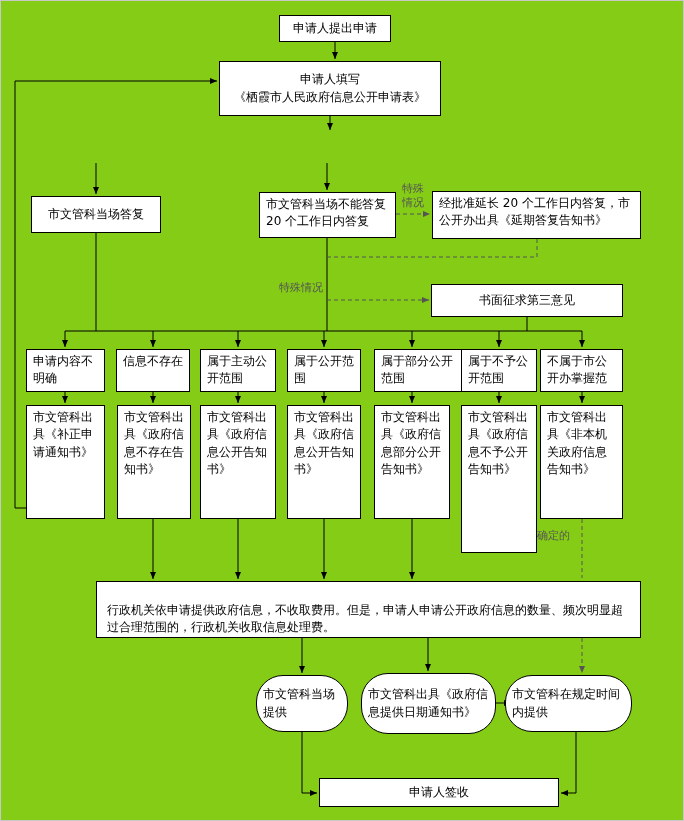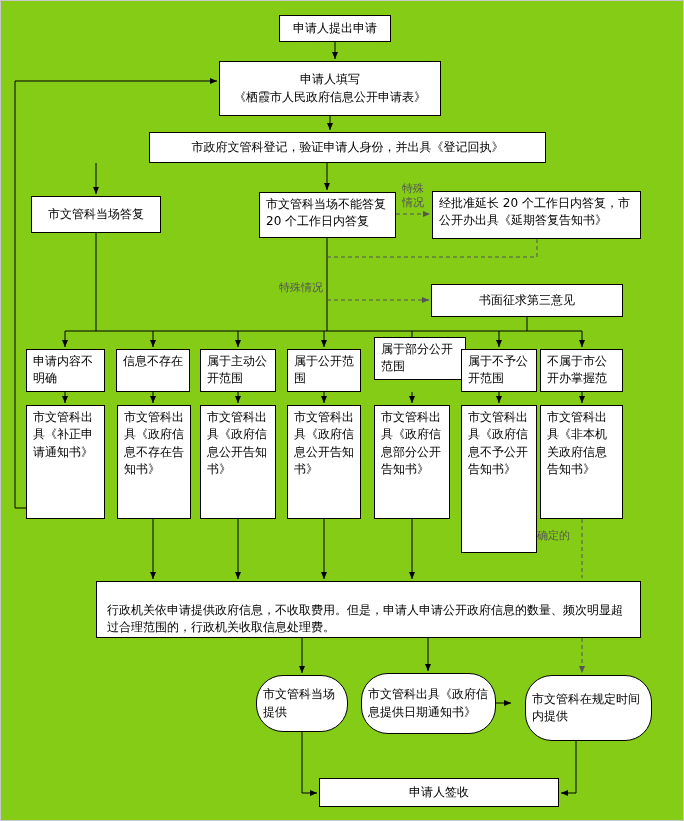--- a/index.html
+++ b/index.html
@@ -90,51 +90,50 @@
 
   <div class="node" style="left:278px;top:14px;width:112px;height:27px">申请人提出申请</div>
 
   <div class="node" style="left:218px;top:60px;width:222px;height:55px">
     <div>
       <div>申请人填写</div>
       <div>《栖霞市人民政府信息公开申请表》</div>
     </div>
   </div>
 
-  <div class="node" style="left:148px;top:131px;width:397px;height:31px">市政府文管科登记，验证申请人身份，并出具《登记回执》</div>
 
   <div class="node" style="left:30px;top:195px;width:130px;height:37px">市文管科当场答复</div>
 
   <div class="node tl" style="left:258px;top:191px;width:137px;height:46px">市文管科当场不能答复 20 个工作日内答复</div>
 
   <div class="node tl" style="left:431px;top:190px;width:209px;height:48px">经批准延长 20 个工作日内答复，市公开办出具《延期答复告知书》</div>
 
   <div class="node" style="left:430px;top:283px;width:192px;height:33px">书面征求第三意见</div>
 
   <div class="lbl" style="left:401px;top:181px;width:26px">特殊情况</div>
   <div class="lbl" style="left:278px;top:280px;width:48px">特殊情况</div>
   <div class="lbl" style="left:514px;top:528px;width:60px">能够确定的</div>
 
   <div class="node tl" style="left:25px;top:348px;width:79px;height:43px">申请内容不明确</div>
   <div class="node tl" style="left:115px;top:348px;width:74px;height:43px">信息不存在</div>
   <div class="node tl" style="left:199px;top:348px;width:76px;height:43px">属于主动公开范围</div>
   <div class="node tl" style="left:286px;top:348px;width:74px;height:43px">属于公开范围</div>
-  <div class="node tl" style="left:373px;top:336px;width:92px;height:43px">属于部分公开范围</div>
+  <div class="node tl" style="left:373px;top:348px;width:92px;height:43px">属于部分公开范围</div>
   <div class="node tl" style="left:460px;top:348px;width:76px;height:43px">属于不予公开范围</div>
   <div class="node tl" style="left:539px;top:348px;width:83px;height:43px">不属于市公开办掌握范</div>
 
   <div class="node tl" style="left:25px;top:404px;width:79px;height:114px">市文管科出具《补正申请通知书》</div>
   <div class="node tl" style="left:116px;top:404px;width:74px;height:114px">市文管科出具《政府信息不存在告知书》</div>
   <div class="node tl" style="left:199px;top:404px;width:76px;height:114px">市文管科出具《政府信息公开告知书》</div>
   <div class="node tl" style="left:286px;top:404px;width:74px;height:114px">市文管科出具《政府信息公开告知书》</div>
   <div class="node tl" style="left:373px;top:404px;width:76px;height:114px">市文管科出具《政府信息部分公开告知书》</div>
   <div class="node tl" style="left:460px;top:404px;width:76px;height:148px">市文管科出具《政府信息不予公开告知书》</div>
   <div class="node tl" style="left:539px;top:404px;width:83px;height:114px">市文管科出具《非本机关政府信息告知书》</div>
 
   <div class="node tl fee" style="left:95px;top:580px;width:545px;height:57px">行政机关依申请提供政府信息，不收取费用。但是，申请人申请公开政府信息的数量、频次明显超过合理范围的，行政机关收取信息处理费。</div>
 
   <div class="node cl" style="left:255px;top:674px;width:92px;height:57px">市文管科当场提供</div>
   <div class="node cl" style="left:360px;top:672px;width:135px;height:61px">市文管科出具《政府信息提供日期通知书》</div>
-  <div class="node cl" style="left:524px;top:674px;width:127px;height:66px">市文管科在规定时间内提供</div>
+  <div class="node cl" style="left:504px;top:674px;width:127px;height:57px">市文管科在规定时间内提供</div>
 
   <div class="node" style="left:318px;top:777px;width:240px;height:29px">申请人签收</div>
 
 </div>
 
 </body></html>

